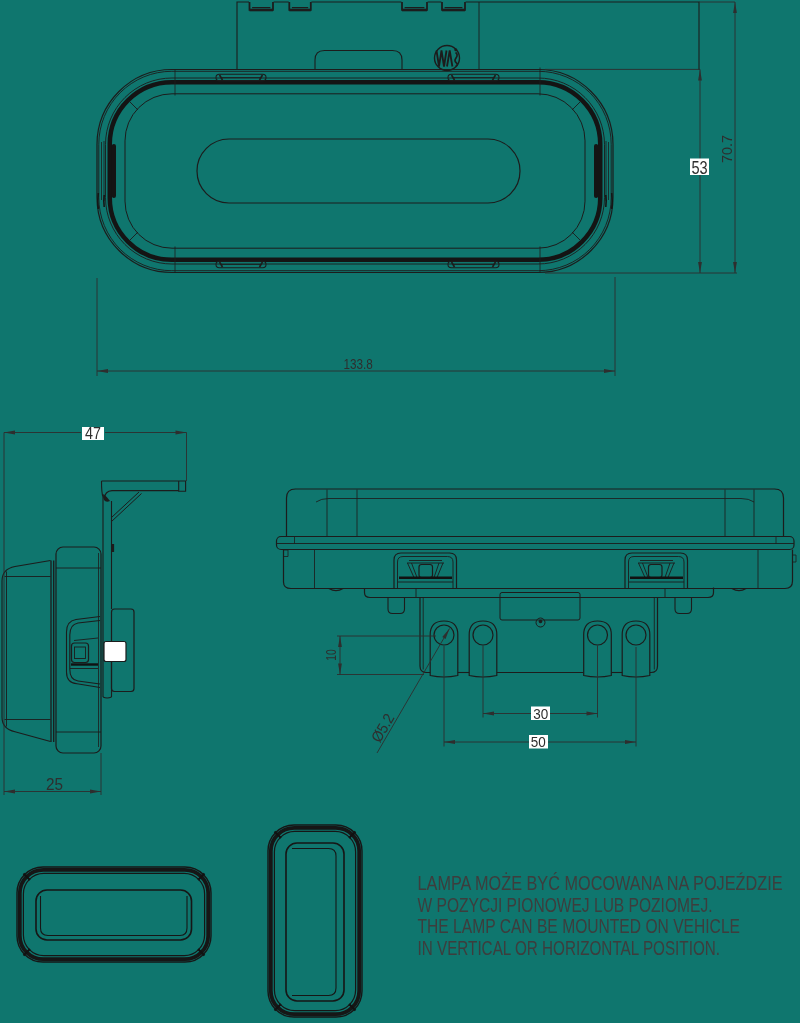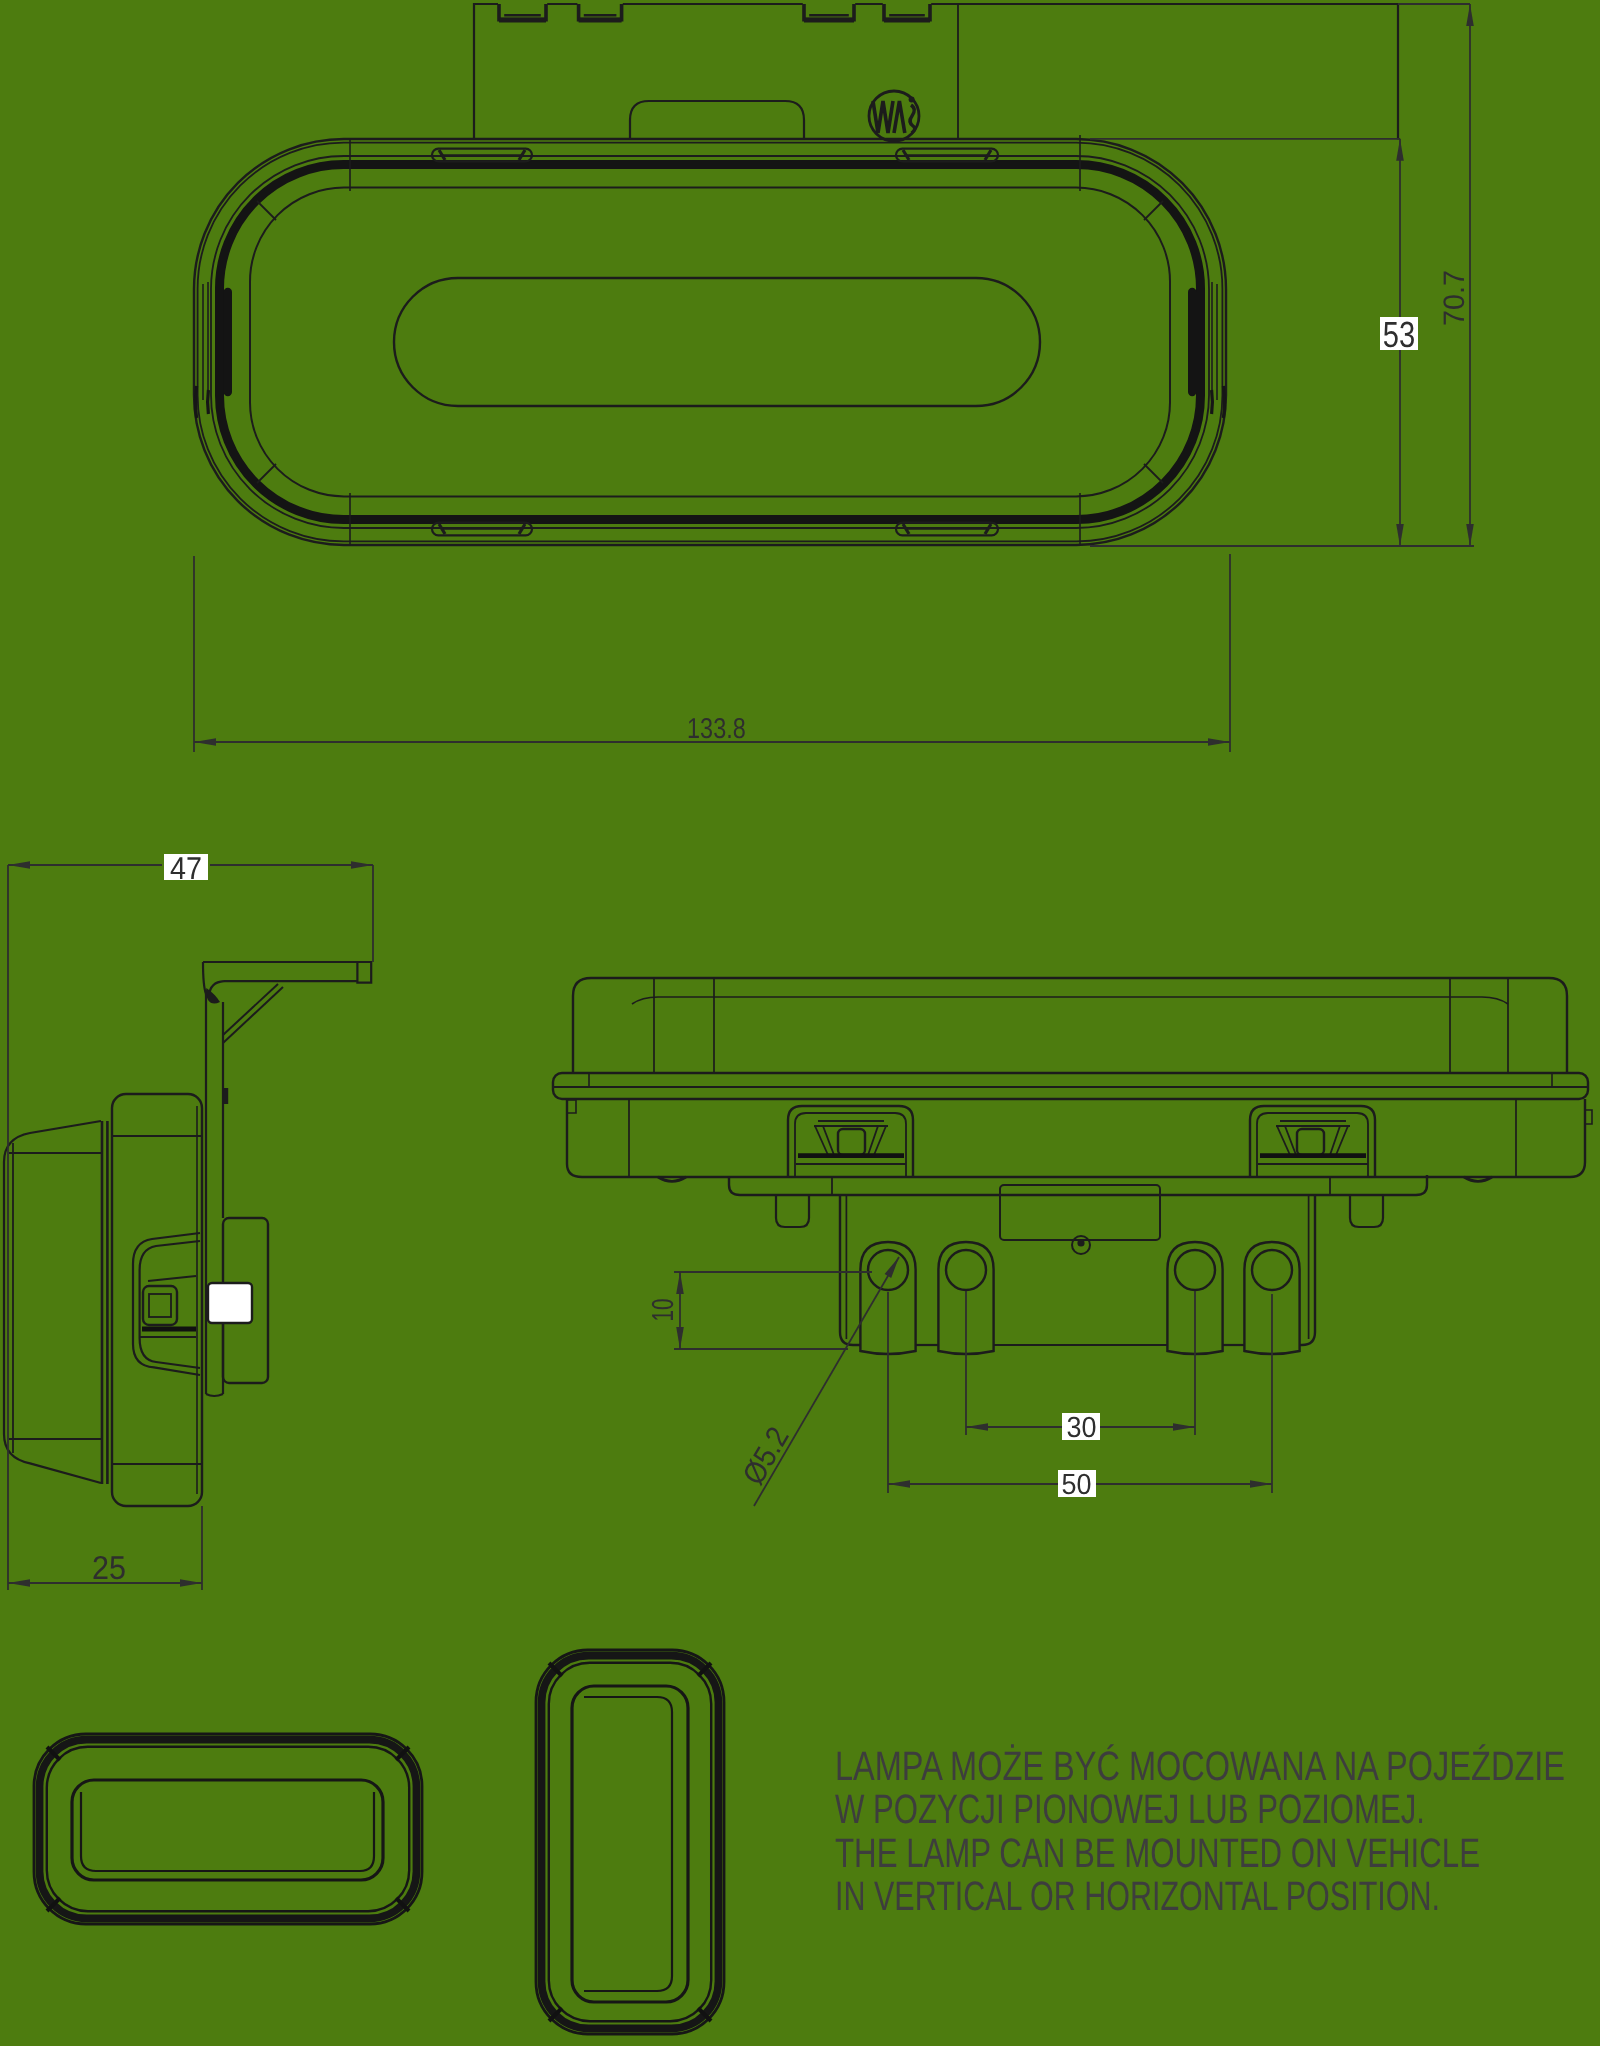--- a/index.html
+++ b/index.html
@@ -1,16 +1,16 @@
 <!DOCTYPE html>
 <html><head>
 <meta charset="utf-8">
 <style>
   html,body{margin:0;padding:0;background:#ffffff;}
-  #canvas{position:relative;width:800px;height:1023px;background:#4d7c0f;overflow:hidden;
+  #canvas{position:relative;width:800px;height:1023px;background:#0f766e;overflow:hidden;
     font-family:"Liberation Sans", sans-serif;}
   svg{position:absolute;left:0;top:0;}
   .dim{font-family:"Liberation Sans", sans-serif;fill:#2e2e2e;}
 </style>
 </head>
 <body>
 <div id="canvas">
 <svg width="800" height="1023" viewBox="0 0 800 1023">
 
 <g fill="none" stroke="#1c1c1c" stroke-width="1.1">

